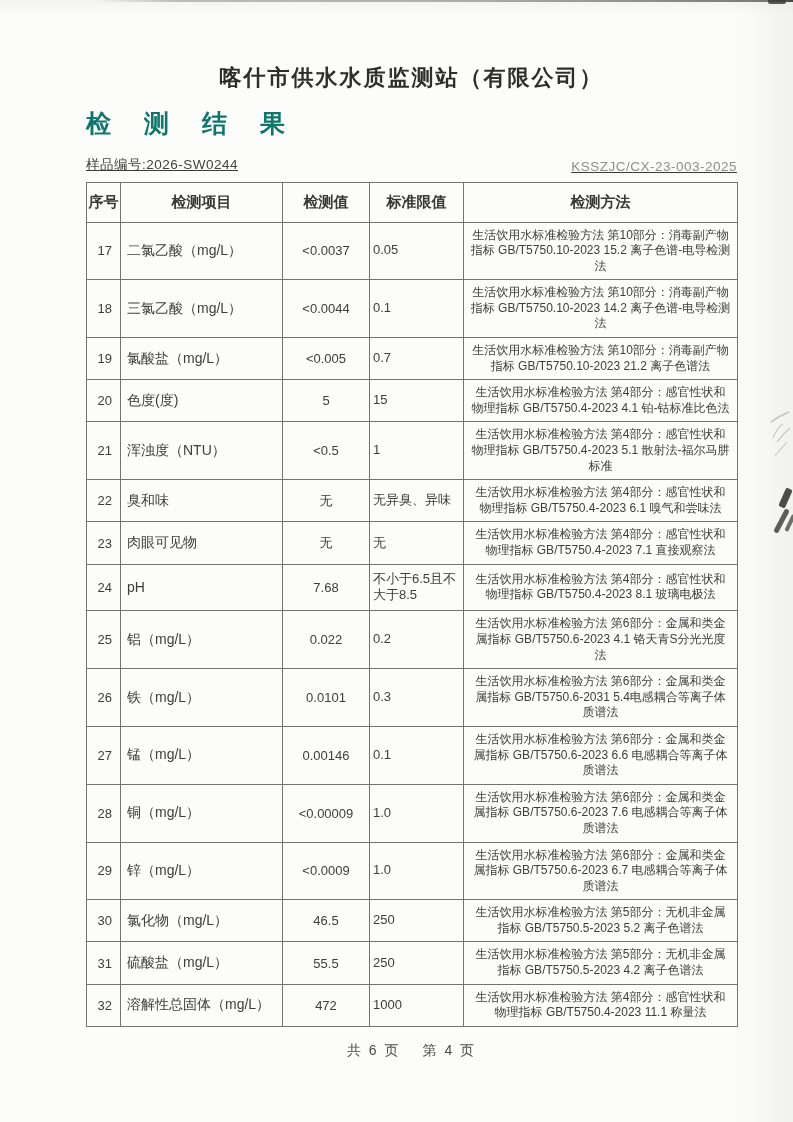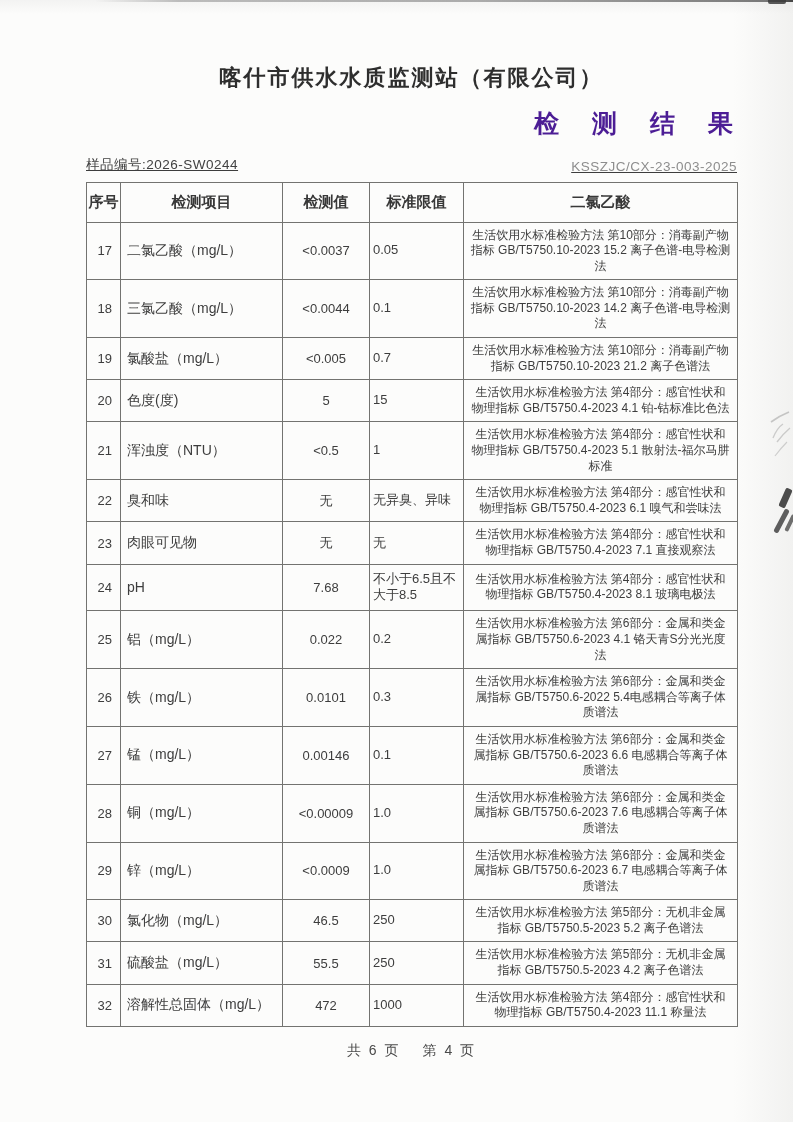--- a/index.html
+++ b/index.html
@@ -14,22 +14,22 @@
     position:relative;
     overflow:hidden;
   }
   .content { position:absolute; left:86px; top:64px; width:651px; }
   .org-title {
     margin:0; text-align:center;
     font-size:22px; font-weight:bold; color:#2e2e2e;
     letter-spacing:2px; line-height:1.25;
   }
   .doc-title {
-    margin:16px 0 0 0; text-align:right;
-    font-size:25px; font-weight:bold; color:#4c1d95;
+    margin:16px 0 0 0; text-align:left;
+    font-size:25px; font-weight:bold; color:#0f766e;
     letter-spacing:4px; line-height:1.2;
   }
   .info-row {
     margin-top:18px;
     display:flex; justify-content:space-between; align-items:flex-end;text-decoration:underline;
   }
   .sample-number { font-size:13.5px; color:#414141; letter-spacing:0.5px; }
   .doc-number { font-size:13.5px; color:#8d8d8d; letter-spacing:0.5px; }
   table.results {
     margin-top:8px; border-collapse:collapse; table-layout:fixed;
@@ -99,21 +99,21 @@
         <col style="width:87px">
         <col style="width:94px">
         <col style="width:274px">
     </colgroup>
     <thead>
       <tr>
         <th>序号</th>
         <th>检测项目</th>
         <th>检测值</th>
         <th>标准限值</th>
-        <th>二氯乙酸</th>
+        <th>检测方法</th>
       </tr>
     </thead>
     <tbody id="results-body">
         <tr>
           <td class="c0">17</td>
           <td class="c1">二氯乙酸（mg/L）</td>
           <td class="c2">&lt;0.0037</td>
           <td class="c3">0.05</td>
           <td class="c4">生活饮用水标准检验方法 第10部分：消毒副产物指标 GB/T5750.10-2023 15.2 离子色谱-电导检测法</td>
         </tr>
@@ -171,21 +171,21 @@
           <td class="c1">铝（mg/L）</td>
           <td class="c2">0.022</td>
           <td class="c3">0.2</td>
           <td class="c4">生活饮用水标准检验方法 第6部分：金属和类金属指标 GB/T5750.6-2023 4.1 铬天青S分光光度法</td>
         </tr>
         <tr>
           <td class="c0">26</td>
           <td class="c1">铁（mg/L）</td>
           <td class="c2">0.0101</td>
           <td class="c3">0.3</td>
-          <td class="c4">生活饮用水标准检验方法 第6部分：金属和类金属指标 GB/T5750.6-2022 5.4电感耦合等离子体质谱法</td>
+          <td class="c4">生活饮用水标准检验方法 第6部分：金属和类金属指标 GB/T5750.6-2031 5.4电感耦合等离子体质谱法</td>
         </tr>
         <tr>
           <td class="c0">27</td>
           <td class="c1">锰（mg/L）</td>
           <td class="c2">0.00146</td>
           <td class="c3">0.1</td>
           <td class="c4">生活饮用水标准检验方法 第6部分：金属和类金属指标 GB/T5750.6-2023 6.6 电感耦合等离子体质谱法</td>
         </tr>
         <tr>
           <td class="c0">28</td>

